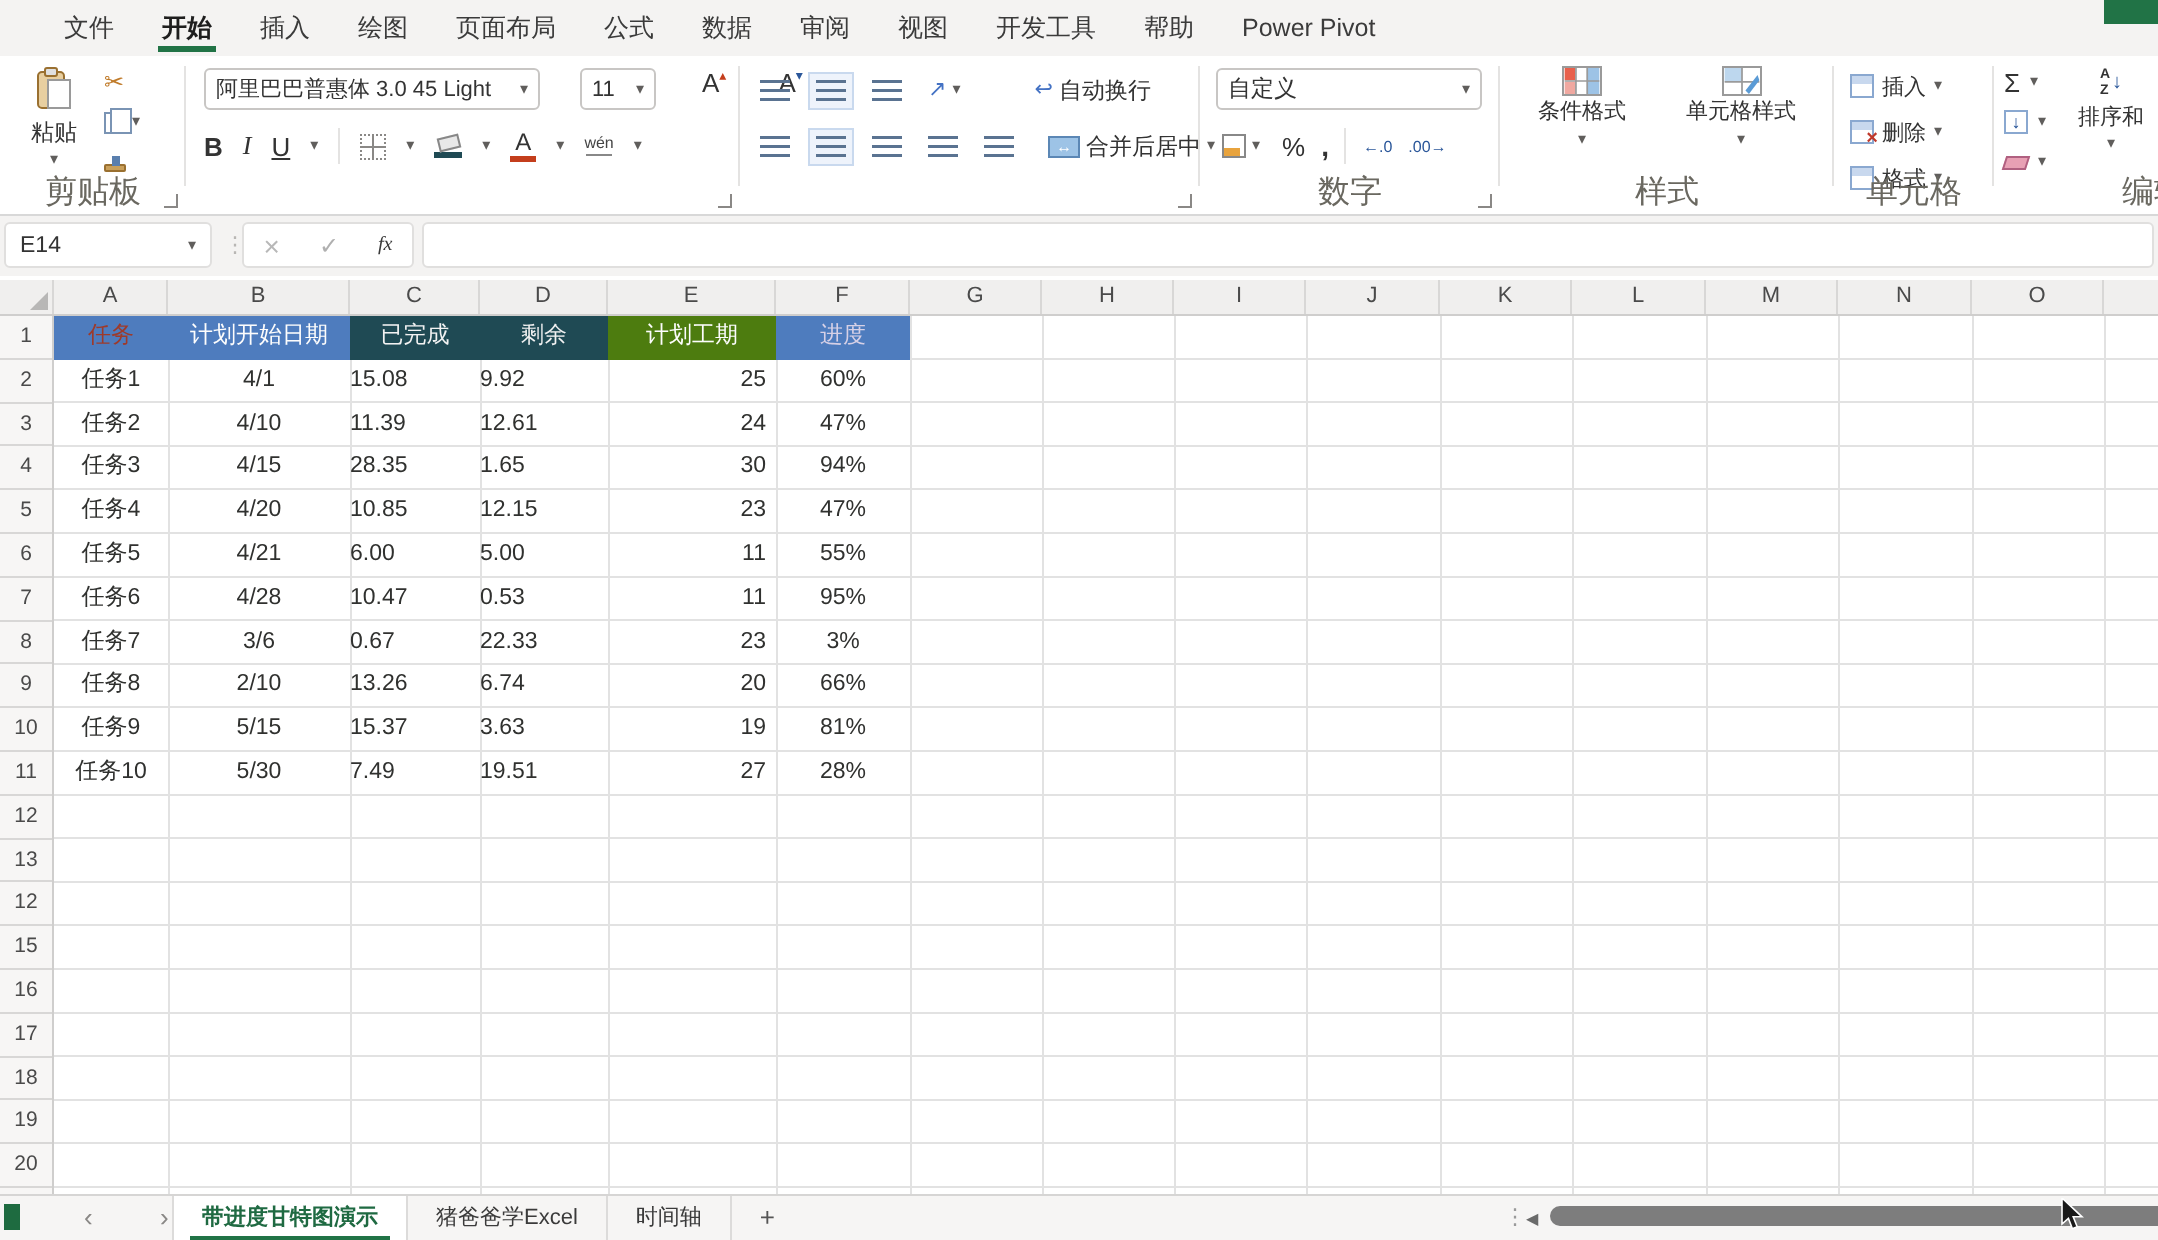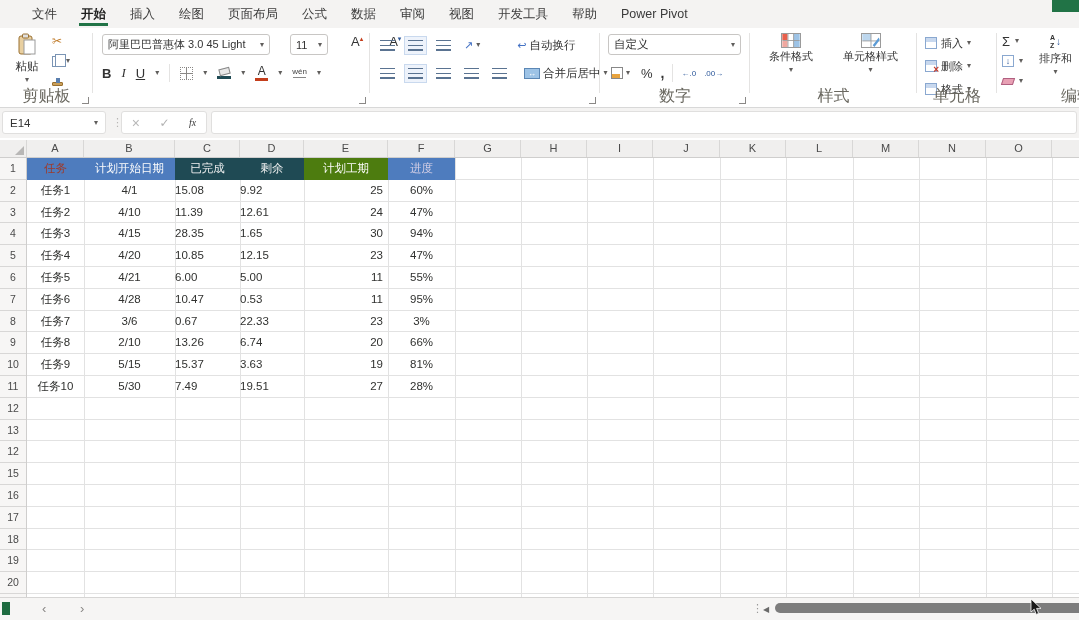--- a/index.html
+++ b/index.html
@@ -552,20 +552,26 @@
         <span class="c5">27</span>
         <span class="c6">28%</span>
       </div>
   </div>
 </div>
 
 <div class="tabbar">
   <span class="greensq"></span>
   <span class="navarr na1">‹</span>
   <span class="navarr na2">›</span>
+  <div class="tabs">
+    <span class="stab active">带进度甘特图演示</span>
+    <span class="stab">猪爸爸学Excel</span>
+    <span class="stab">时间轴</span>
+    <span class="addtab">+</span>
+  </div>
   <span class="tdots">⋮</span>
   <span class="tscrolll">◀</span>
   <span class="hscroll"></span>
 </div>
 
 <svg class="cursor" viewBox="0 0 12 17">
     <polygon points="1,0 1,13 4.2,10.2 6.2,15.4 8.6,14.4 6.6,9.4 11,9.4" fill="#1a1a1a" stroke="#fff" stroke-width="0.8"></polygon>
   </svg>
 
 </body></html>

